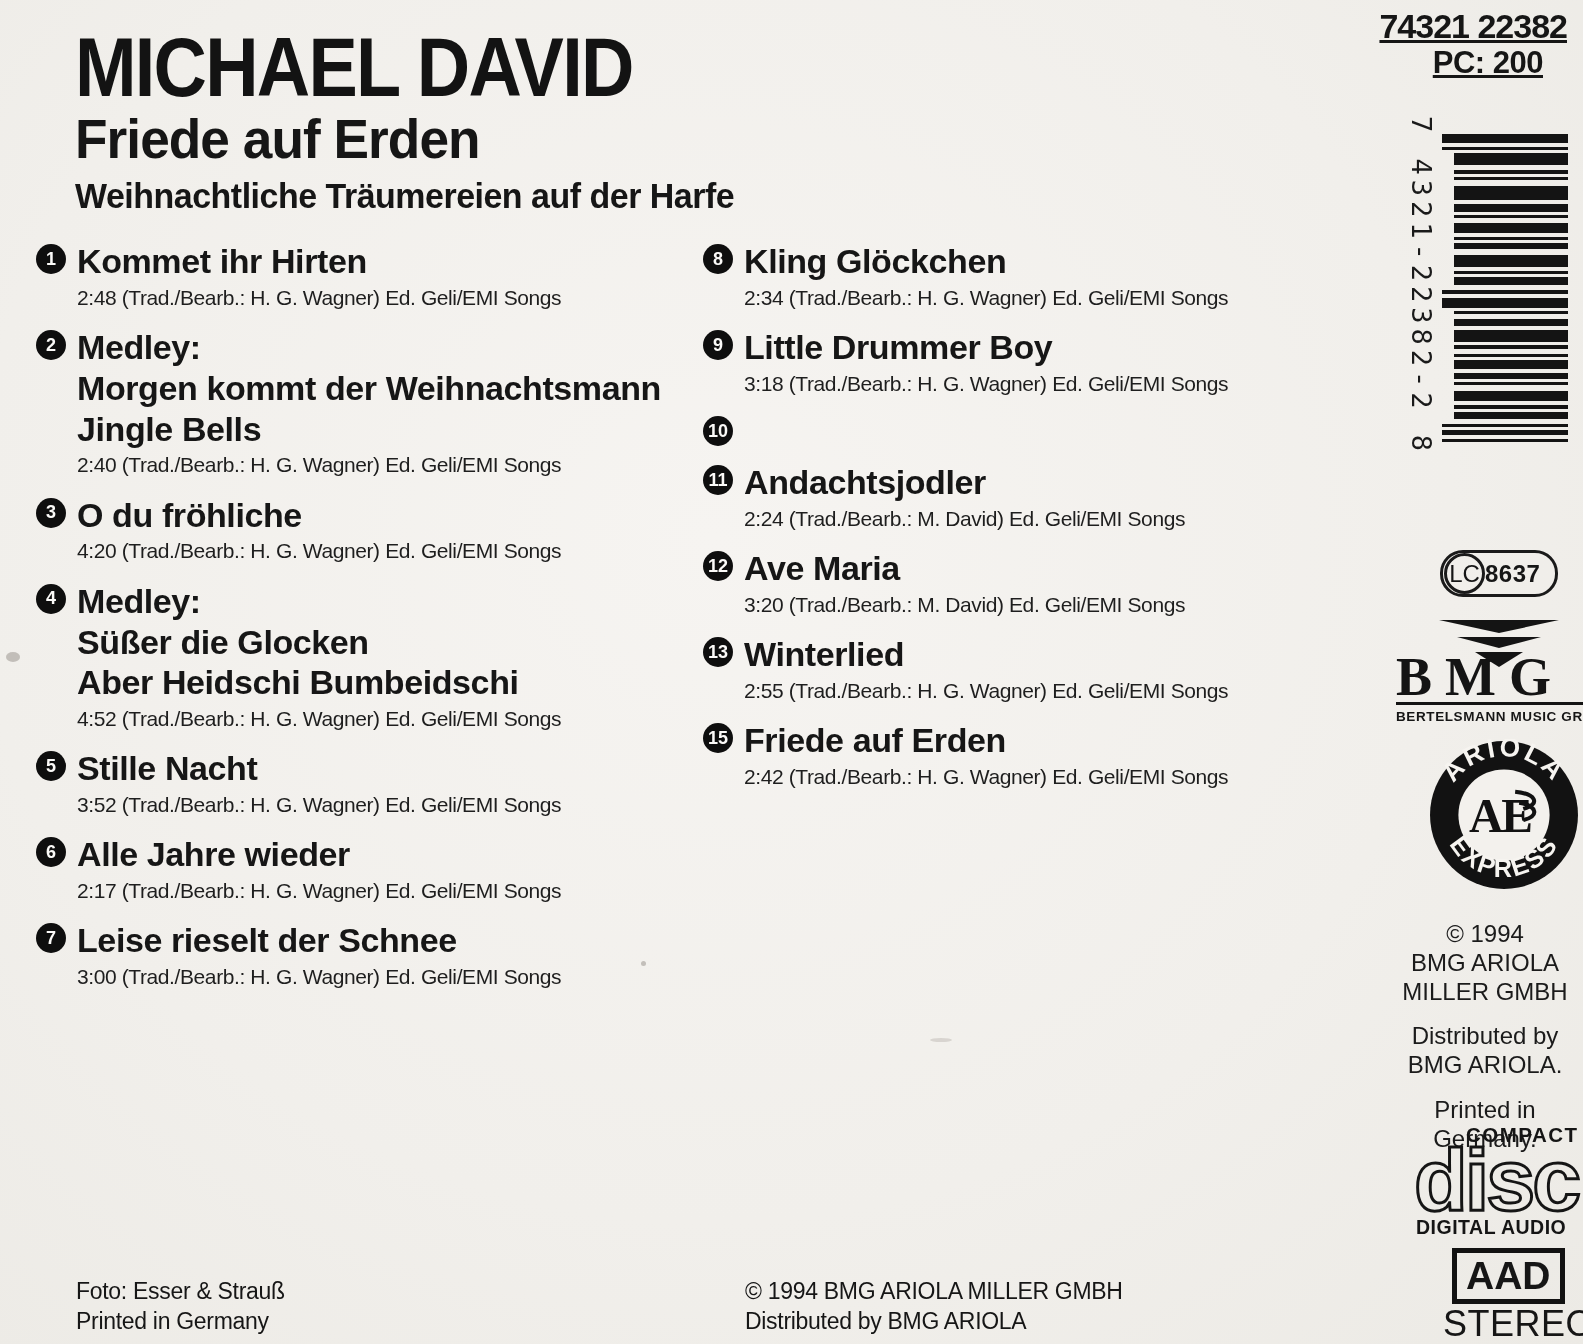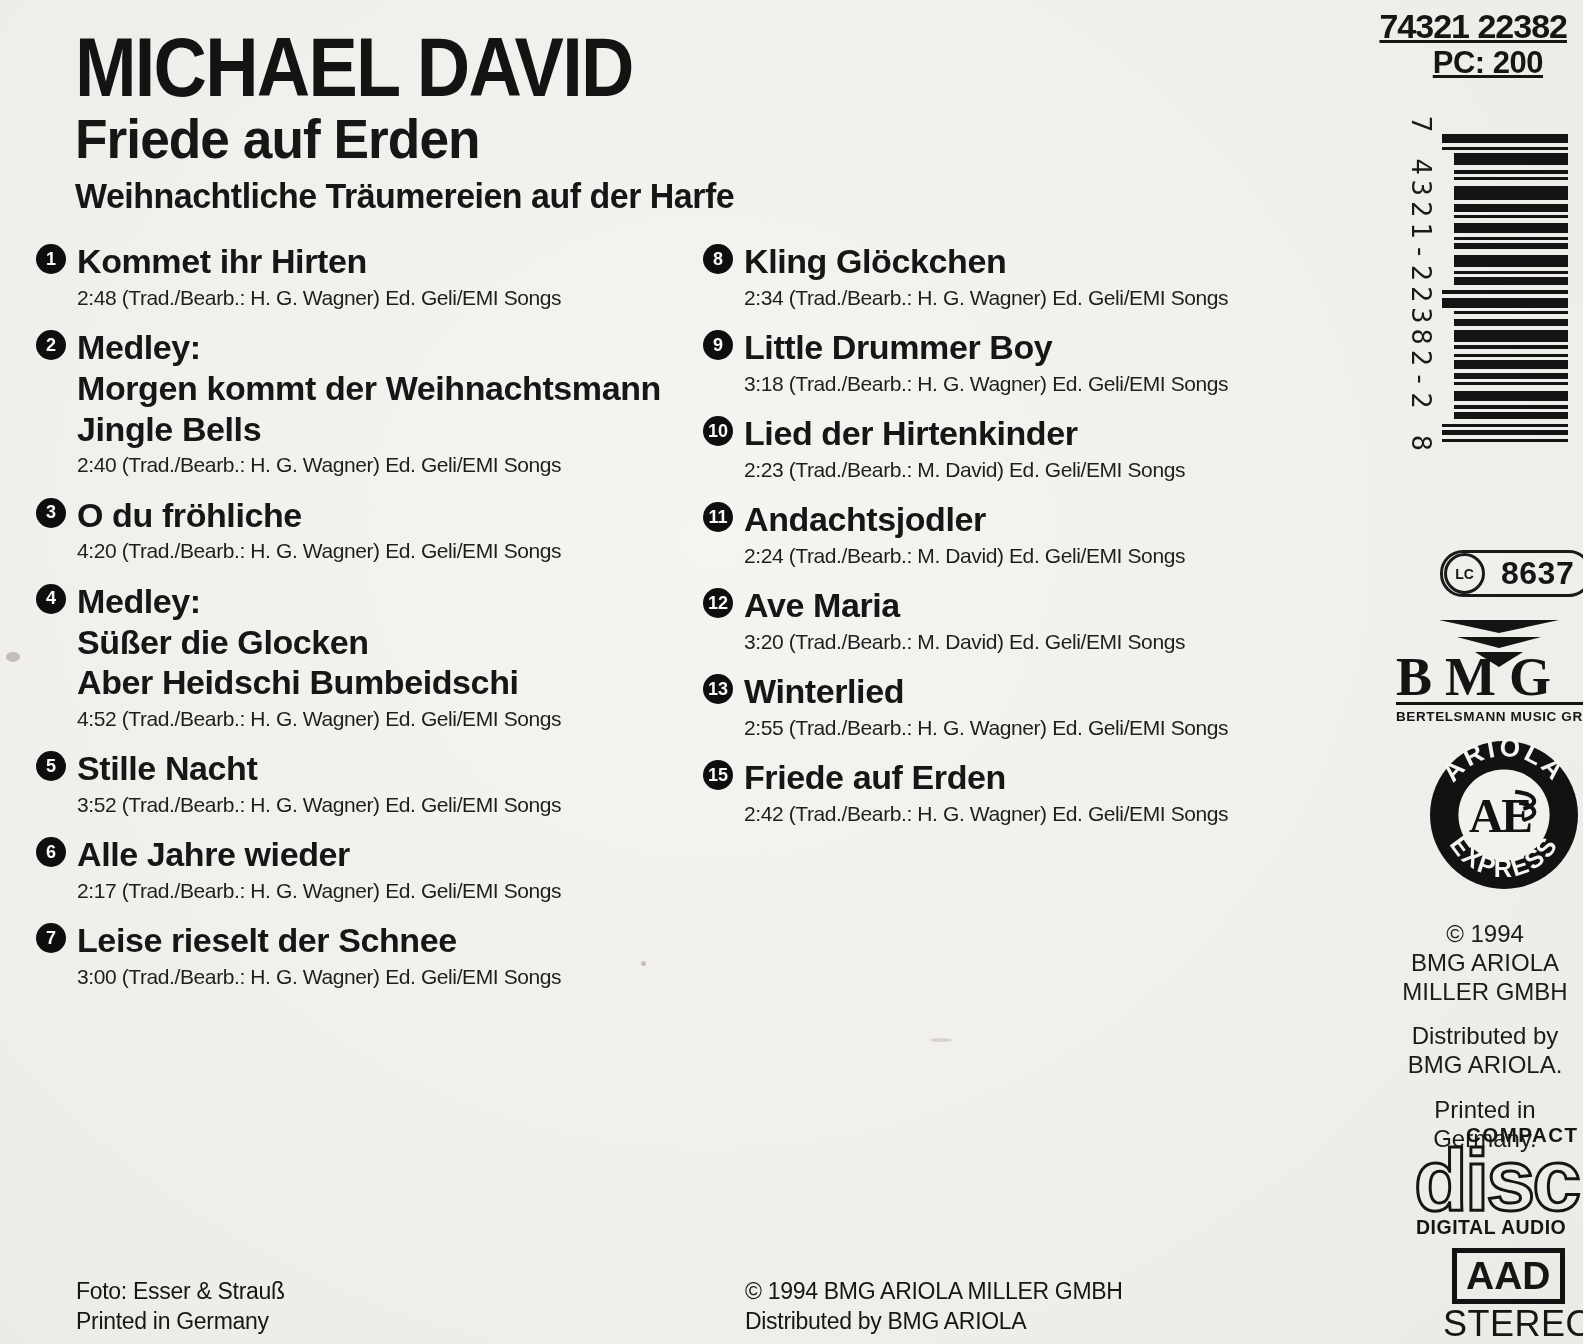--- a/index.html
+++ b/index.html
@@ -55,23 +55,23 @@
   .bcbar.long{width:126px;margin-left:0;}
   
   .lc-badge{
     position:absolute;left:1440px;top:550px;
     display:inline-flex;align-items:center;
     border:3.5px solid #1a1a1a;border-radius:23px;height:41px;padding:0 15px 0 1px;
   }
   .lc-circle{
     width:35px;height:35px;border:3.5px solid #1a1a1a;border-radius:50%;
     display:flex;align-items:center;justify-content:center;
-    font-size:14px;font-weight:700;margin-right:16px;
-  }
-  .lc-num{font-size:32px;font-weight:700;letter-spacing:.5px;}
+    font-size:24px;font-weight:400;margin-right:0;
+  }
+  .lc-num{font-size:24px;font-weight:700;letter-spacing:.5px;}
   
   .bmg{position:absolute;left:1396px;top:620px;width:205px;}
   .bmg .chev{display:flex;flex-direction:column;align-items:center;}
   .bmg .chev i{display:block;height:0;border-style:solid;border-color:#141414 transparent transparent transparent;}
   .bmg .c1{border-width:13px 60px 0 60px;}
   .bmg .c2{border-width:11px 42px 0 42px;margin-top:4px;}
   .bmg .c3{border-width:15px 24px 0 24px;margin-top:4px;}
   .bmg .bmg-word{
     font-family:"Liberation Serif", serif;font-weight:700;
     font-size:54px;letter-spacing:13px;line-height:.9;margin-top:-14px;
@@ -203,26 +203,20 @@
       <div class="tbody">
         <div class="ttitle">
             <div>Little Drummer Boy</div>
           </div>
         <div class="tdetail">3:18 (Trad./Bearb.: H. G. Wagner) Ed. Geli/EMI Songs</div>
       </div>
     </div>
 
     <div class="track">
       <span class="tnum">10</span>
-      <div class="tbody">
-        <div class="ttitle">
-            <div>Lied der Hirtenkinder</div>
-          </div>
-        <div class="tdetail">2:23 (Trad./Bearb.: M. David) Ed. Geli/EMI Songs</div>
-      </div>
     </div>
 
     <div class="track">
       <span class="tnum">11</span>
       <div class="tbody">
         <div class="ttitle">
             <div>Andachtsjodler</div>
           </div>
         <div class="tdetail">2:24 (Trad./Bearb.: M. David) Ed. Geli/EMI Songs</div>
       </div>

